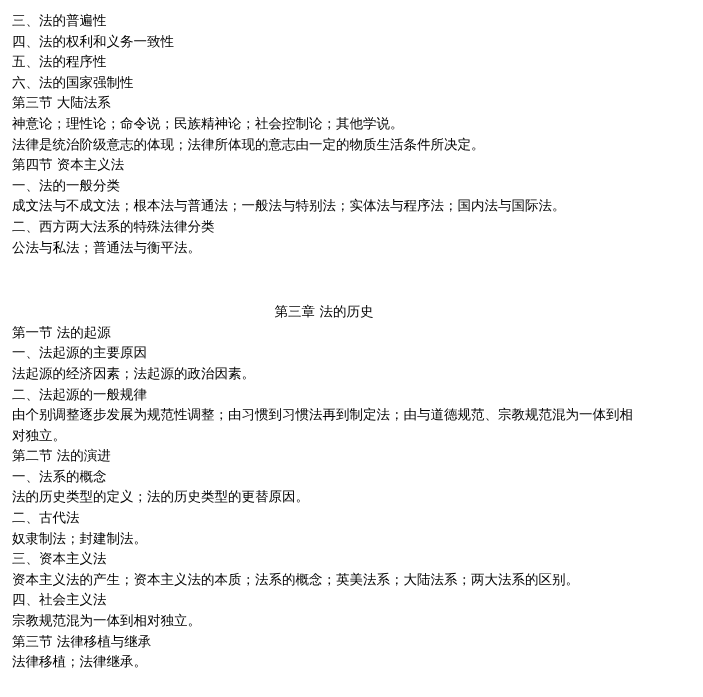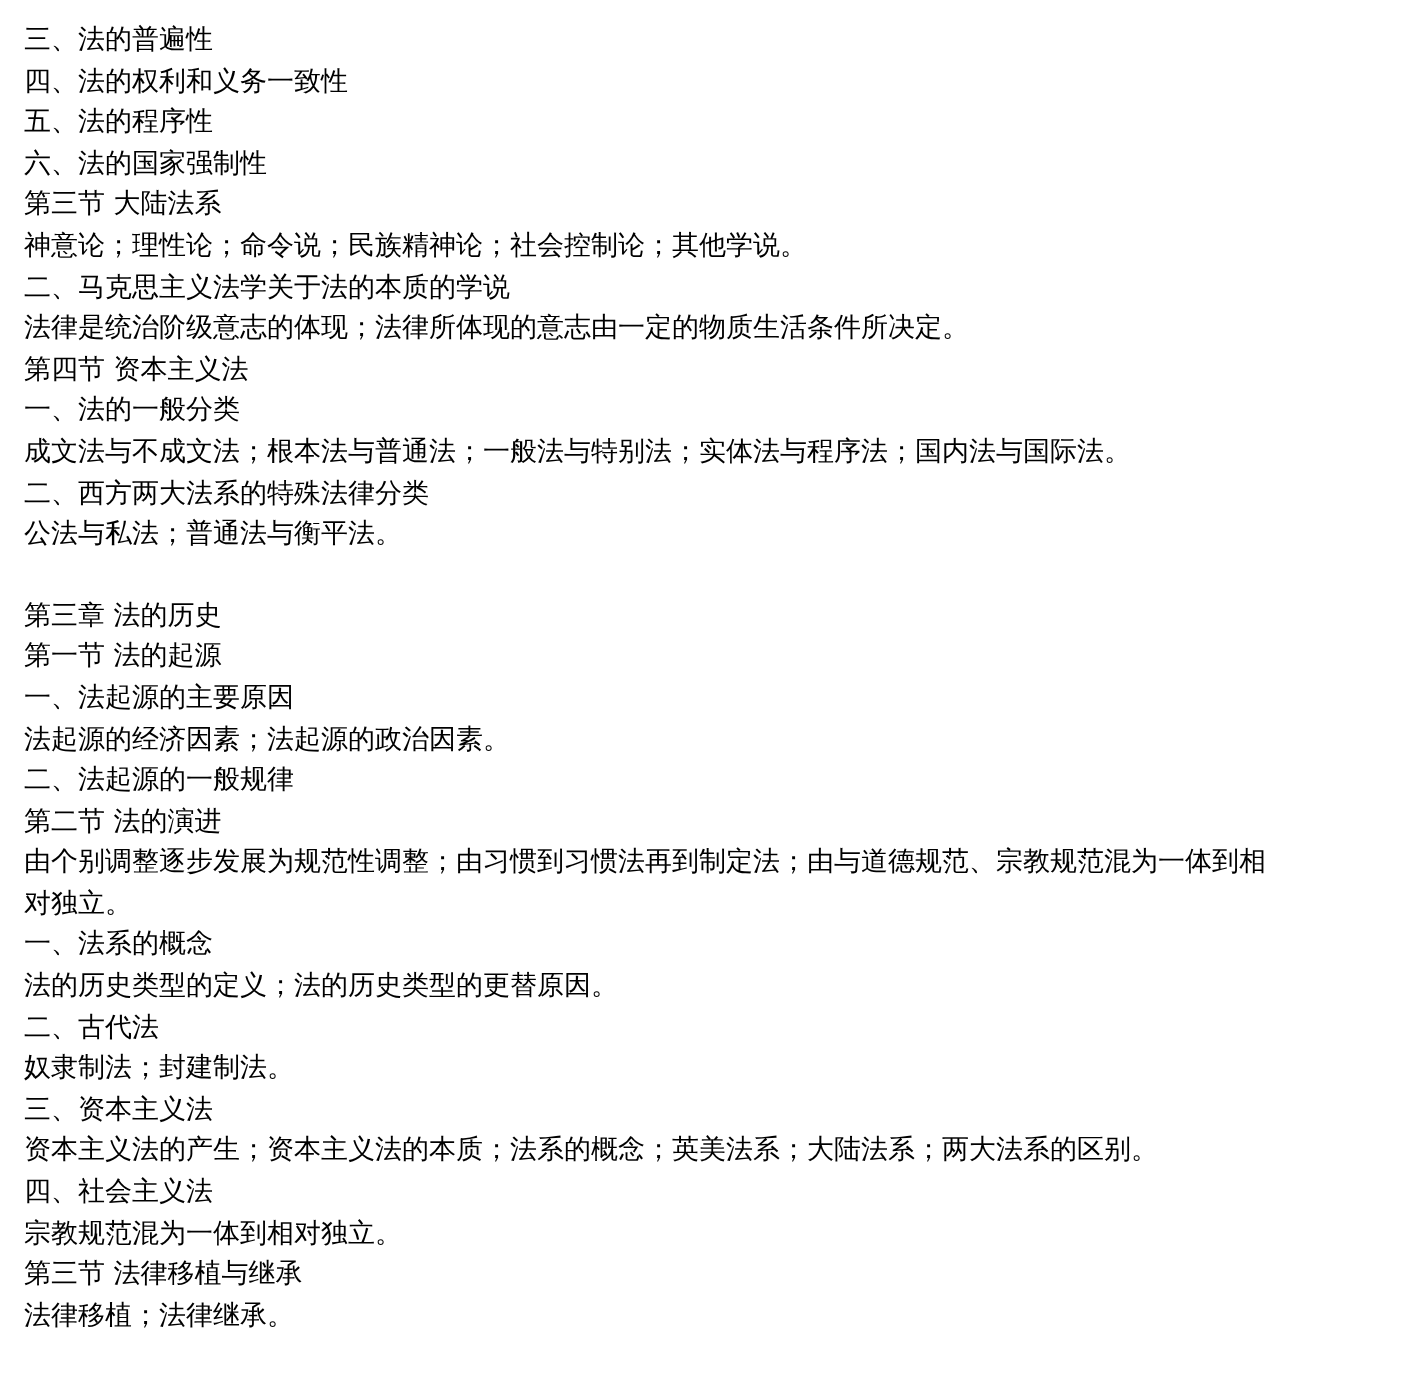--- a/index.html
+++ b/index.html
@@ -19,54 +19,55 @@
   .page {
     padding: 10px 12px 0 12px;
     box-sizing: border-box;
     width: 648px;
   }
   .line {
     white-space: normal;
     text-align: left;
   }
   .center {
+    text-align: center;
+    margin-top: 24px;
   }
   .gap {
     height: 20px;
   }
 </style>
 </head>
 <body>
 
 <div class="page">
 
   <div class="line">三、法的普遍性</div>
   <div class="line">四、法的权利和义务一致性</div>
   <div class="line">五、法的程序性</div>
   <div class="line">六、法的国家强制性</div>
   <div class="line">第三节 大陆法系</div>
   <div class="line">神意论；理性论；命令说；民族精神论；社会控制论；其他学说。</div>
-  <div class="line">二、马克思主义法学关于法的本质的学说</div>
   <div class="line">法律是统治阶级意志的体现；法律所体现的意志由一定的物质生活条件所决定。</div>
   <div class="line">第四节 资本主义法</div>
   <div class="line">一、法的一般分类</div>
   <div class="line">成文法与不成文法；根本法与普通法；一般法与特别法；实体法与程序法；国内法与国际法。</div>
   <div class="line">二、西方两大法系的特殊法律分类</div>
   <div class="line">公法与私法；普通法与衡平法。</div>
 
   <div class="gap"></div>
 
   <div class="line center">第三章 法的历史</div>
 
   <div class="line">第一节 法的起源</div>
   <div class="line">一、法起源的主要原因</div>
   <div class="line">法起源的经济因素；法起源的政治因素。</div>
   <div class="line">二、法起源的一般规律</div>
+  <div class="line">由个别调整逐步发展为规范性调整；由习惯到习惯法再到制定法；由与道德规范、宗教规范混为一体到相对独立。</div>
   <div class="line">第二节 法的演进</div>
-  <div class="line">由个别调整逐步发展为规范性调整；由习惯到习惯法再到制定法；由与道德规范、宗教规范混为一体到相对独立。</div>
   <div class="line">一、法系的概念</div>
   <div class="line">法的历史类型的定义；法的历史类型的更替原因。</div>
   <div class="line">二、古代法</div>
   <div class="line">奴隶制法；封建制法。</div>
   <div class="line">三、资本主义法</div>
   <div class="line">资本主义法的产生；资本主义法的本质；法系的概念；英美法系；大陆法系；两大法系的区别。</div>
   <div class="line">四、社会主义法</div>
   <div class="line">宗教规范混为一体到相对独立。</div>
   <div class="line">第三节 法律移植与继承</div>
   <div class="line">法律移植；法律继承。</div>

